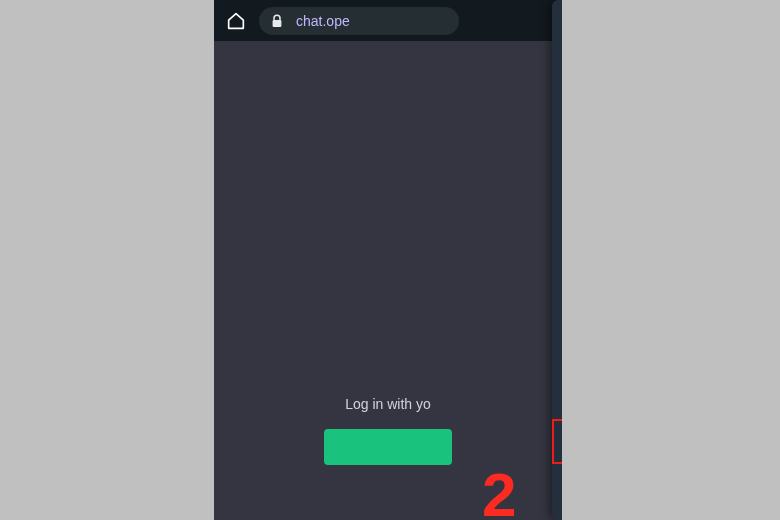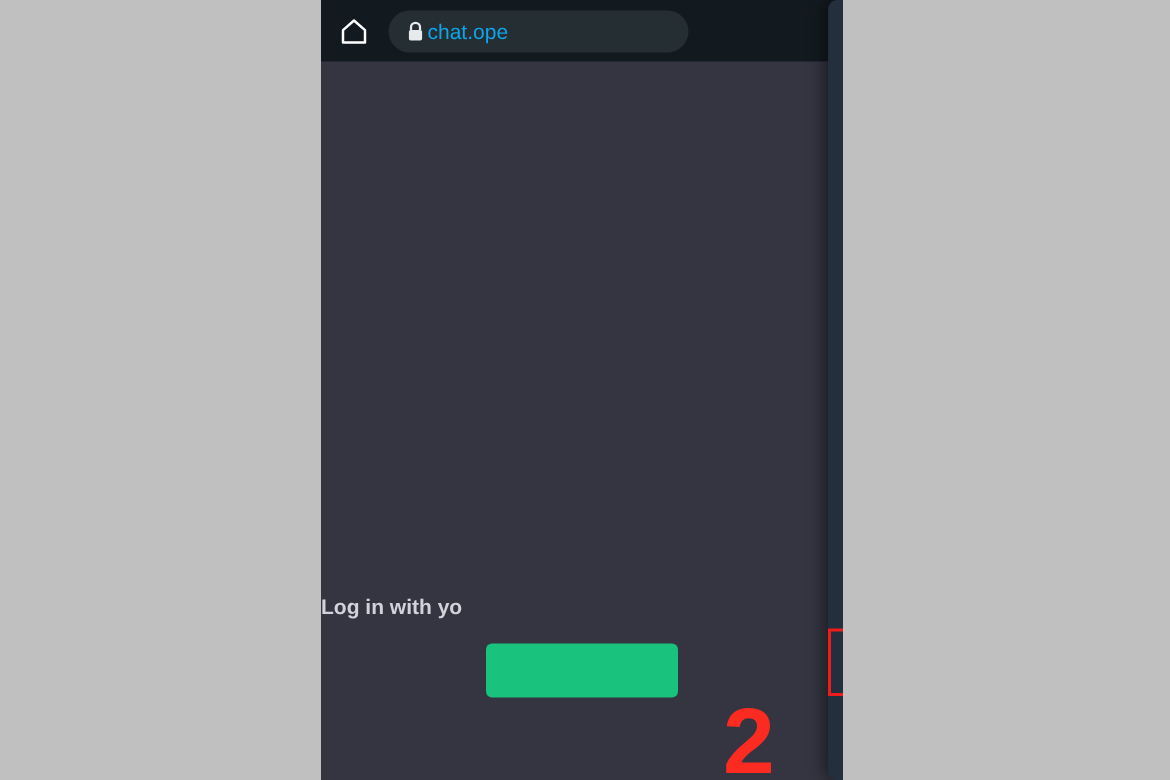--- a/index.html
+++ b/index.html
@@ -39,46 +39,46 @@
   #url-pill {
     position: absolute; left: 45px; top: 7px;
     height: 28px; width: 200px;
     background: #252e33;
     border-radius: 14px;
     display: flex; align-items: center;
     padding-left: 12px;
   }
   #lock-icon { width: 12px; height: 14px; flex: 0 0 auto; }
   #url-text {
-    color: #0ea5e9;
+    color: #c4b5fd;
     font-size: 14px;
-    margin-left: 2px;
+    margin-left: 13px;
     white-space: nowrap;
   }
 
   
   #page-content {
     position: absolute;
     left: 0; top: 41px;
     width: 348px; height: 479px;
     background: #343541;
   }
   #welcome-title {
     position: absolute;
     left: 0; top: 327px; width: 348px;
     text-align: center;
     color: #ececf1;
     font-size: 15px;
   }
   #login-sub {
     position: absolute;
     left: 0; top: 355px; width: 348px;
+    text-align: center;
     color: #d2d3da;
     font-size: 14px;
-    font-weight: bold;
   }
   #login-button {
     position: absolute;
     left: 110px; top: 388px;
     width: 128px; height: 36px;
     background: #19c37d;
     border-radius: 4px;
     border: none;
   }
 

